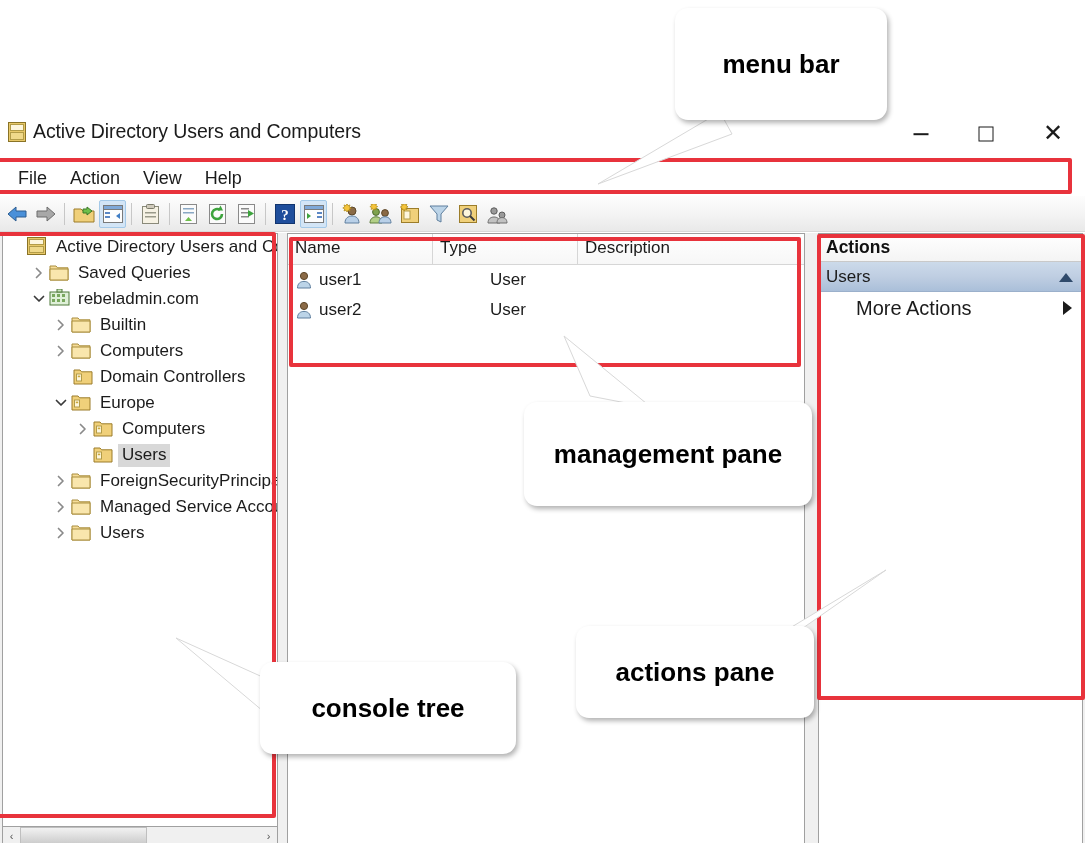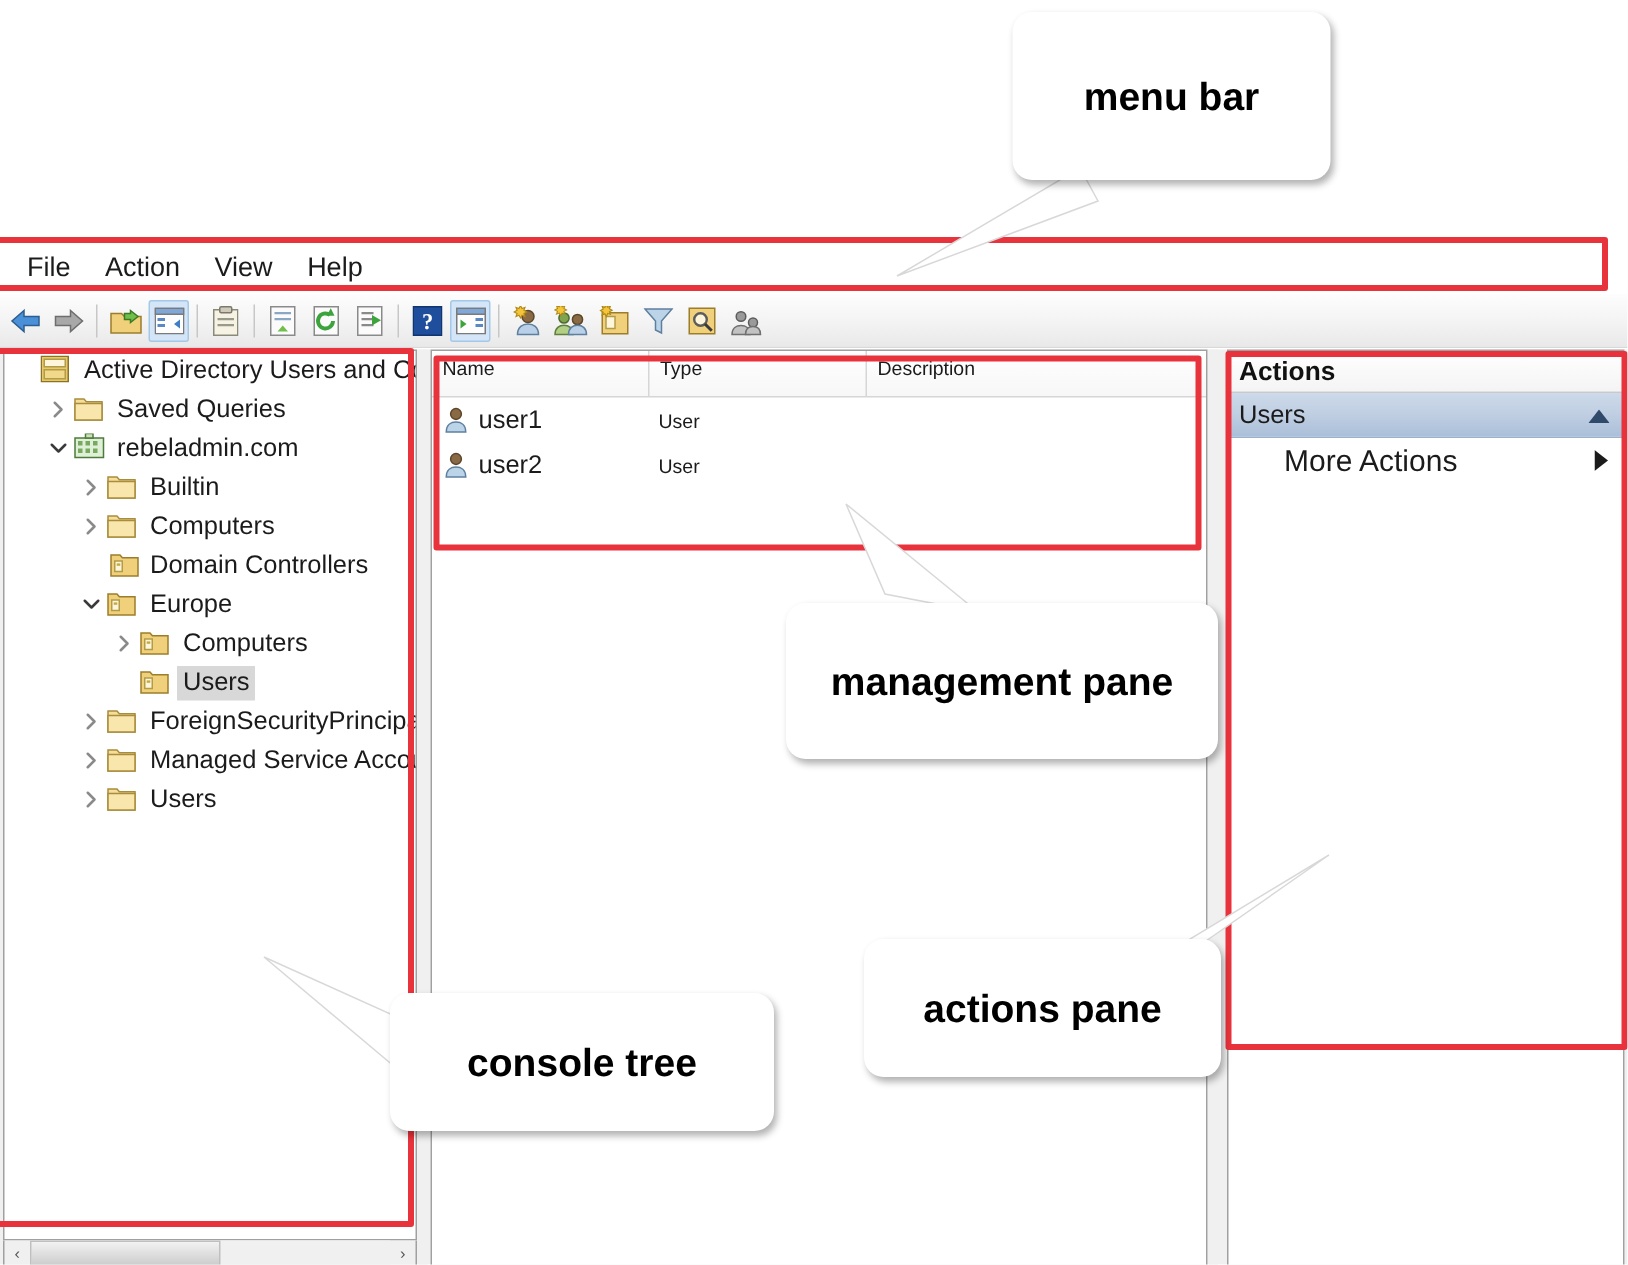--- a/index.html
+++ b/index.html
@@ -209,47 +209,48 @@
     overflow: hidden;
   }
   #list-header {
     position: relative;
     height: 30px;
     background: linear-gradient(to bottom,#ffffff,#f7f7f7);
     border-bottom: 1px solid #d6d6d6;
     display: flex;
   }
   .col-head {
-    font-size: 13px;
+    font-size: 17px;
     color: #1b1b1b;
     padding: 4px 0 0 7px;
     box-sizing: border-box;
     position: relative;
     white-space: nowrap;
     cursor: default;
   }
   .col-head + .col-head { border-left: 1px solid #d6d6d6; }
   .list-row {
     height: 30px;
     display: flex;
     align-items: center;
     cursor: default;
+    text-align: center;
   }
   .cell-name {
     width: 144px;
     display: flex;
     align-items: center;
     font-size: 17px;
     color: #1b1b1b;
     padding-left: 7px;
     box-sizing: border-box;
   }
   .cell-type {
     width: 145px;
-    font-size: 13px;
+    font-size: 17px;
     color: #1b1b1b;
     padding-left: 7px;
     box-sizing: border-box;
   }
   .cell-desc { flex:1; font-size: 17px; color:#1b1b1b; padding-left:7px; }
   .user-ico { width: 20px; height: 20px; margin-right: 4px; flex: none; }
 
   
   #actions-pane {
     position: absolute;
@@ -336,20 +337,40 @@
   #callout-menu    { left: 675px; top: 8px;   width: 212px; height: 112px; }
   #callout-mgmt    { left: 524px; top: 402px; width: 288px; height: 104px; }
   #callout-console { left: 260px; top: 662px; width: 256px; height: 92px; }
   #callout-actions { left: 576px; top: 626px; width: 238px; height: 92px; }
 </style>
 </head>
 <body>
 
 <div id="app-window">
 
+  <div id="title-bar">
+    <span id="title-icon">
+      <svg width="18" height="20" viewBox="0 0 18 20">
+        <rect x="0.5" y="0.5" width="17" height="19" fill="#e8c96a" stroke="#8a7326"></rect>
+        <rect x="2.5" y="2.5" width="13" height="6" fill="#fdf6dd" stroke="#b39c48"></rect>
+        <rect x="2.5" y="10.5" width="13" height="7" fill="#f0d98a" stroke="#b39c48"></rect>
+      </svg>
+    </span>
+    <div id="title-text">Active Directory Users and Computers</div>
+
+    <div class="win-btn" id="btn-min">
+      <span class="glyph"></span>
+    </div>
+    <div class="win-btn" id="btn-max">
+      <span class="glyph"></span>
+    </div>
+    <div class="win-btn" id="btn-close">
+      <span class="glyph">✕</span>
+    </div>
+  </div>
 
   <div id="menu-bar">
     <div class="menu-item">File</div>
     <div class="menu-item">Action</div>
     <div class="menu-item">View</div>
     <div class="menu-item">Help</div>
   </div>
 
   <div id="toolbar">
 

